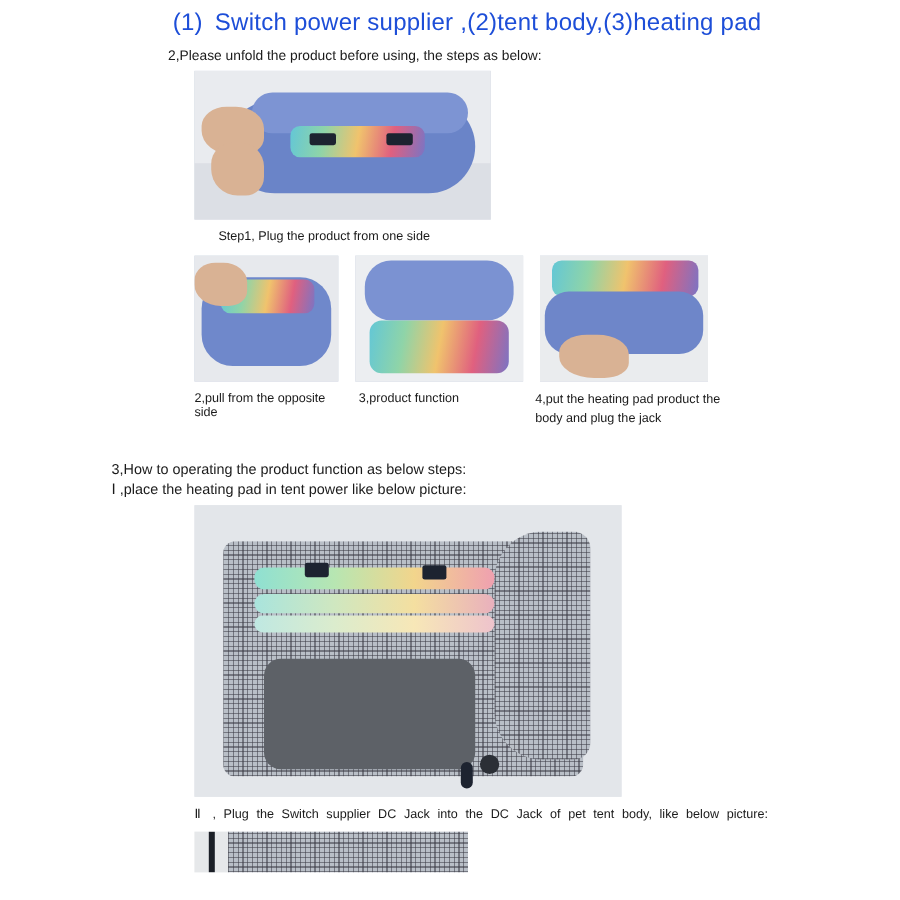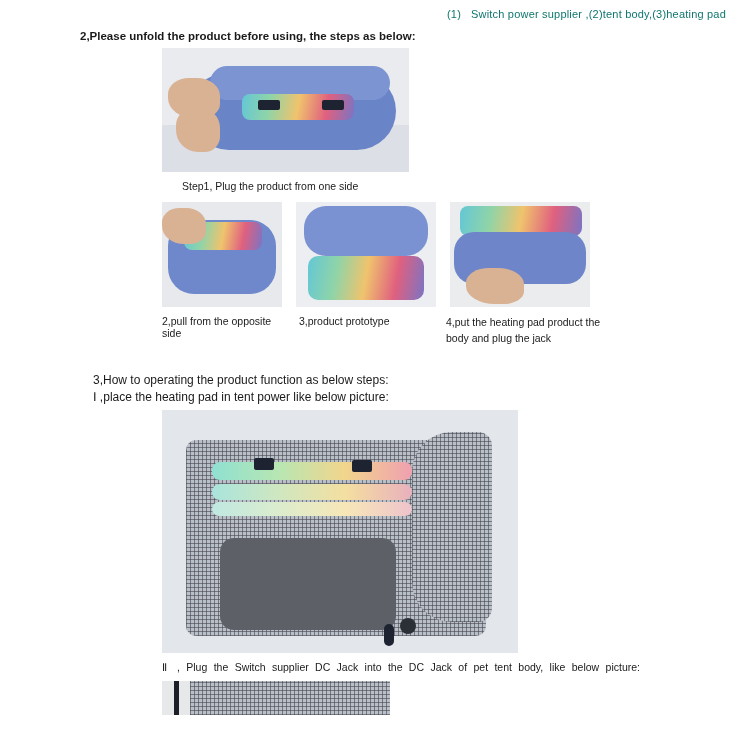--- a/index.html
+++ b/index.html
@@ -15,35 +15,33 @@
     overflow: hidden;
   }
   .page {
     position: relative;
     width: 750px;
     height: 750px;
     box-sizing: border-box;
     padding: 6px 24px 0 24px;
   }
   .title {
-    font-size: 11px;
+    font-size: 20px;
     letter-spacing: 0.2px;
     margin: 2px 0 0 120px;
-    color: #0f766e;
+    color: #1d4ed8;
     white-space: nowrap;
-    text-align: right;
   }
   .title .num {
     margin-right: 10px;
   }
   .step-line {
     font-size: 11.5px;
-    margin: 10px 0 0 56px;
+    margin: 10px 0 0 116px;
     color: #1a1a1a;
-    font-weight: bold;
   }
   .photo {
     background: #cfd6e2;
     border: 0;
     position: relative;
     overflow: hidden;
   }
   .cap {
     font-size: 10.5px;
     color: #1a1a1a;
@@ -197,21 +195,21 @@
         <div class="wall" style="background:#eaecee"></div>
         <div class="irid" style="left:10px;top:4px;width:122px;height:30px;"></div>
         <div class="blueblob" style="left:4px;top:30px;width:132px;height:52px;background:#6e86c9;border-radius:20px;"></div>
         <div class="hand" style="left:16px;top:66px;width:58px;height:36px;"></div>
       </div>
     </div>
   </div>
 
   <div class="caps3">
     <div class="c1">2,pull from the opposite side</div>
-    <div class="c2">3,product prototype</div>
+    <div class="c2">3,product function</div>
     <div class="c3">4,put the heating pad product the body and plug the jack</div>
   </div>
 
   <div class="sec3">
     <div class="l1">3,How to operating the product function as below steps:</div>
     <div class="l2">Ⅰ ,place the heating pad in tent power like below picture:</div>
   </div>
 
   <div class="photo photo-big">
     <div class="ph-inner">

